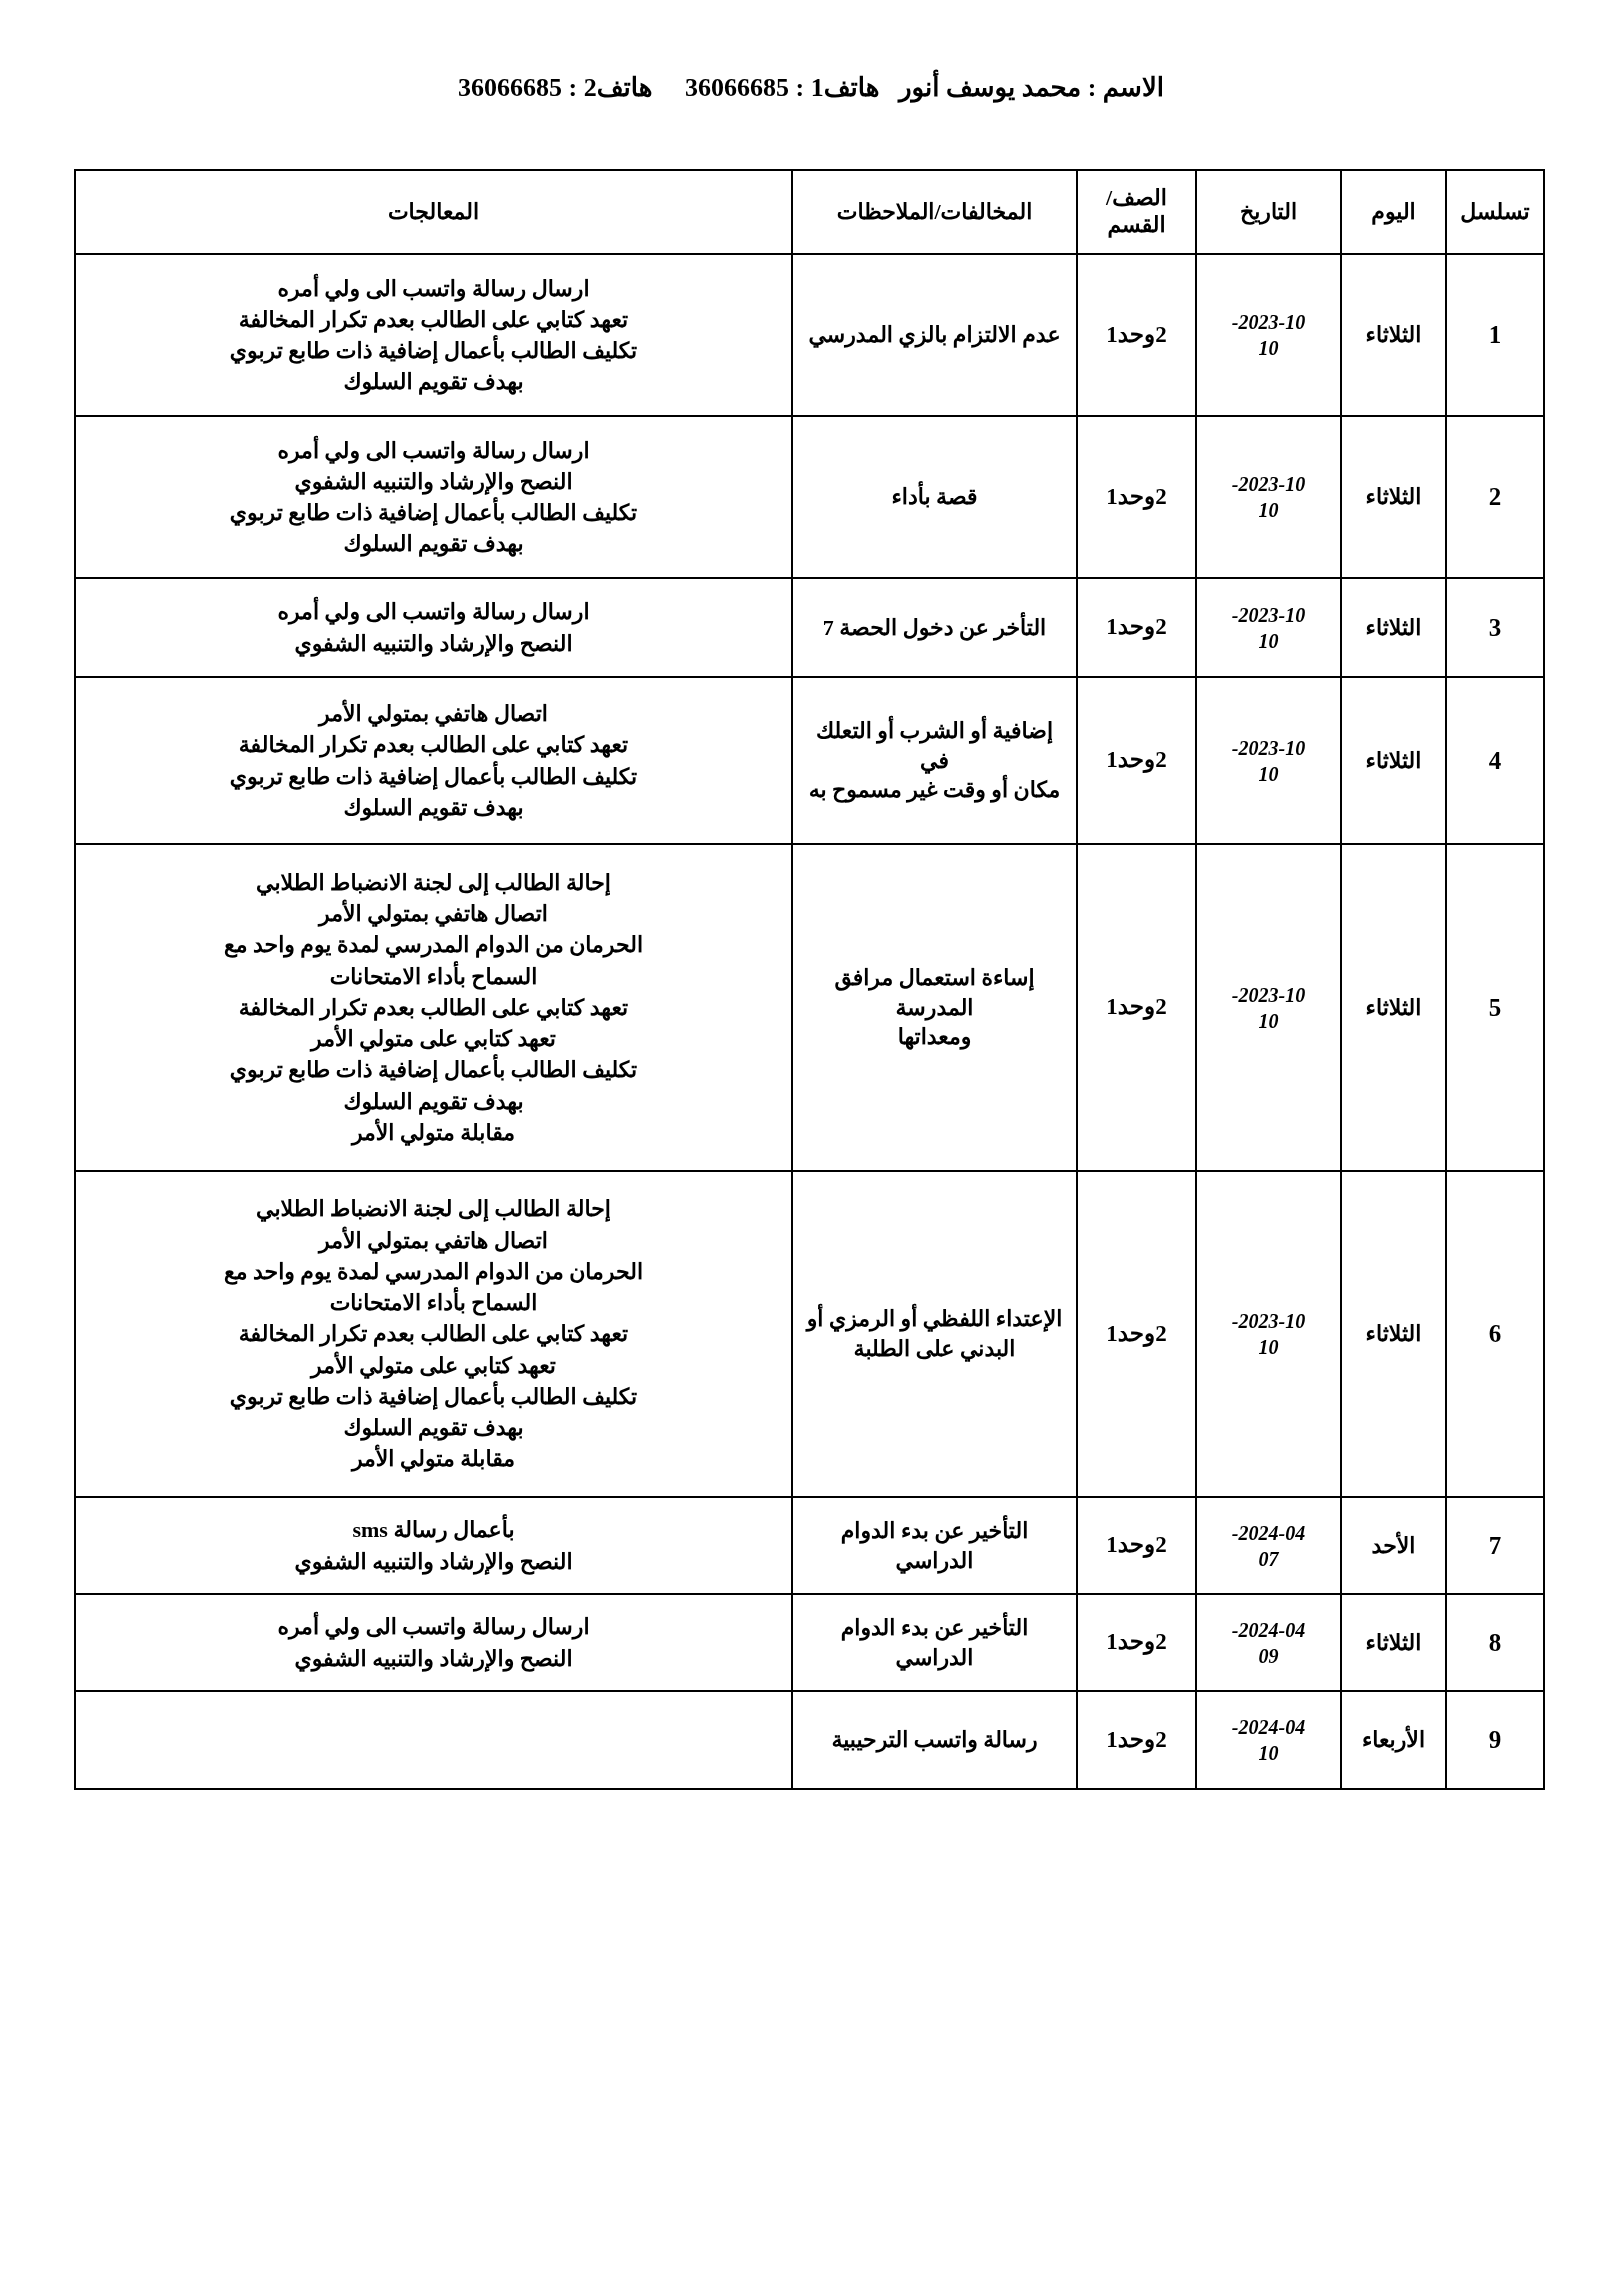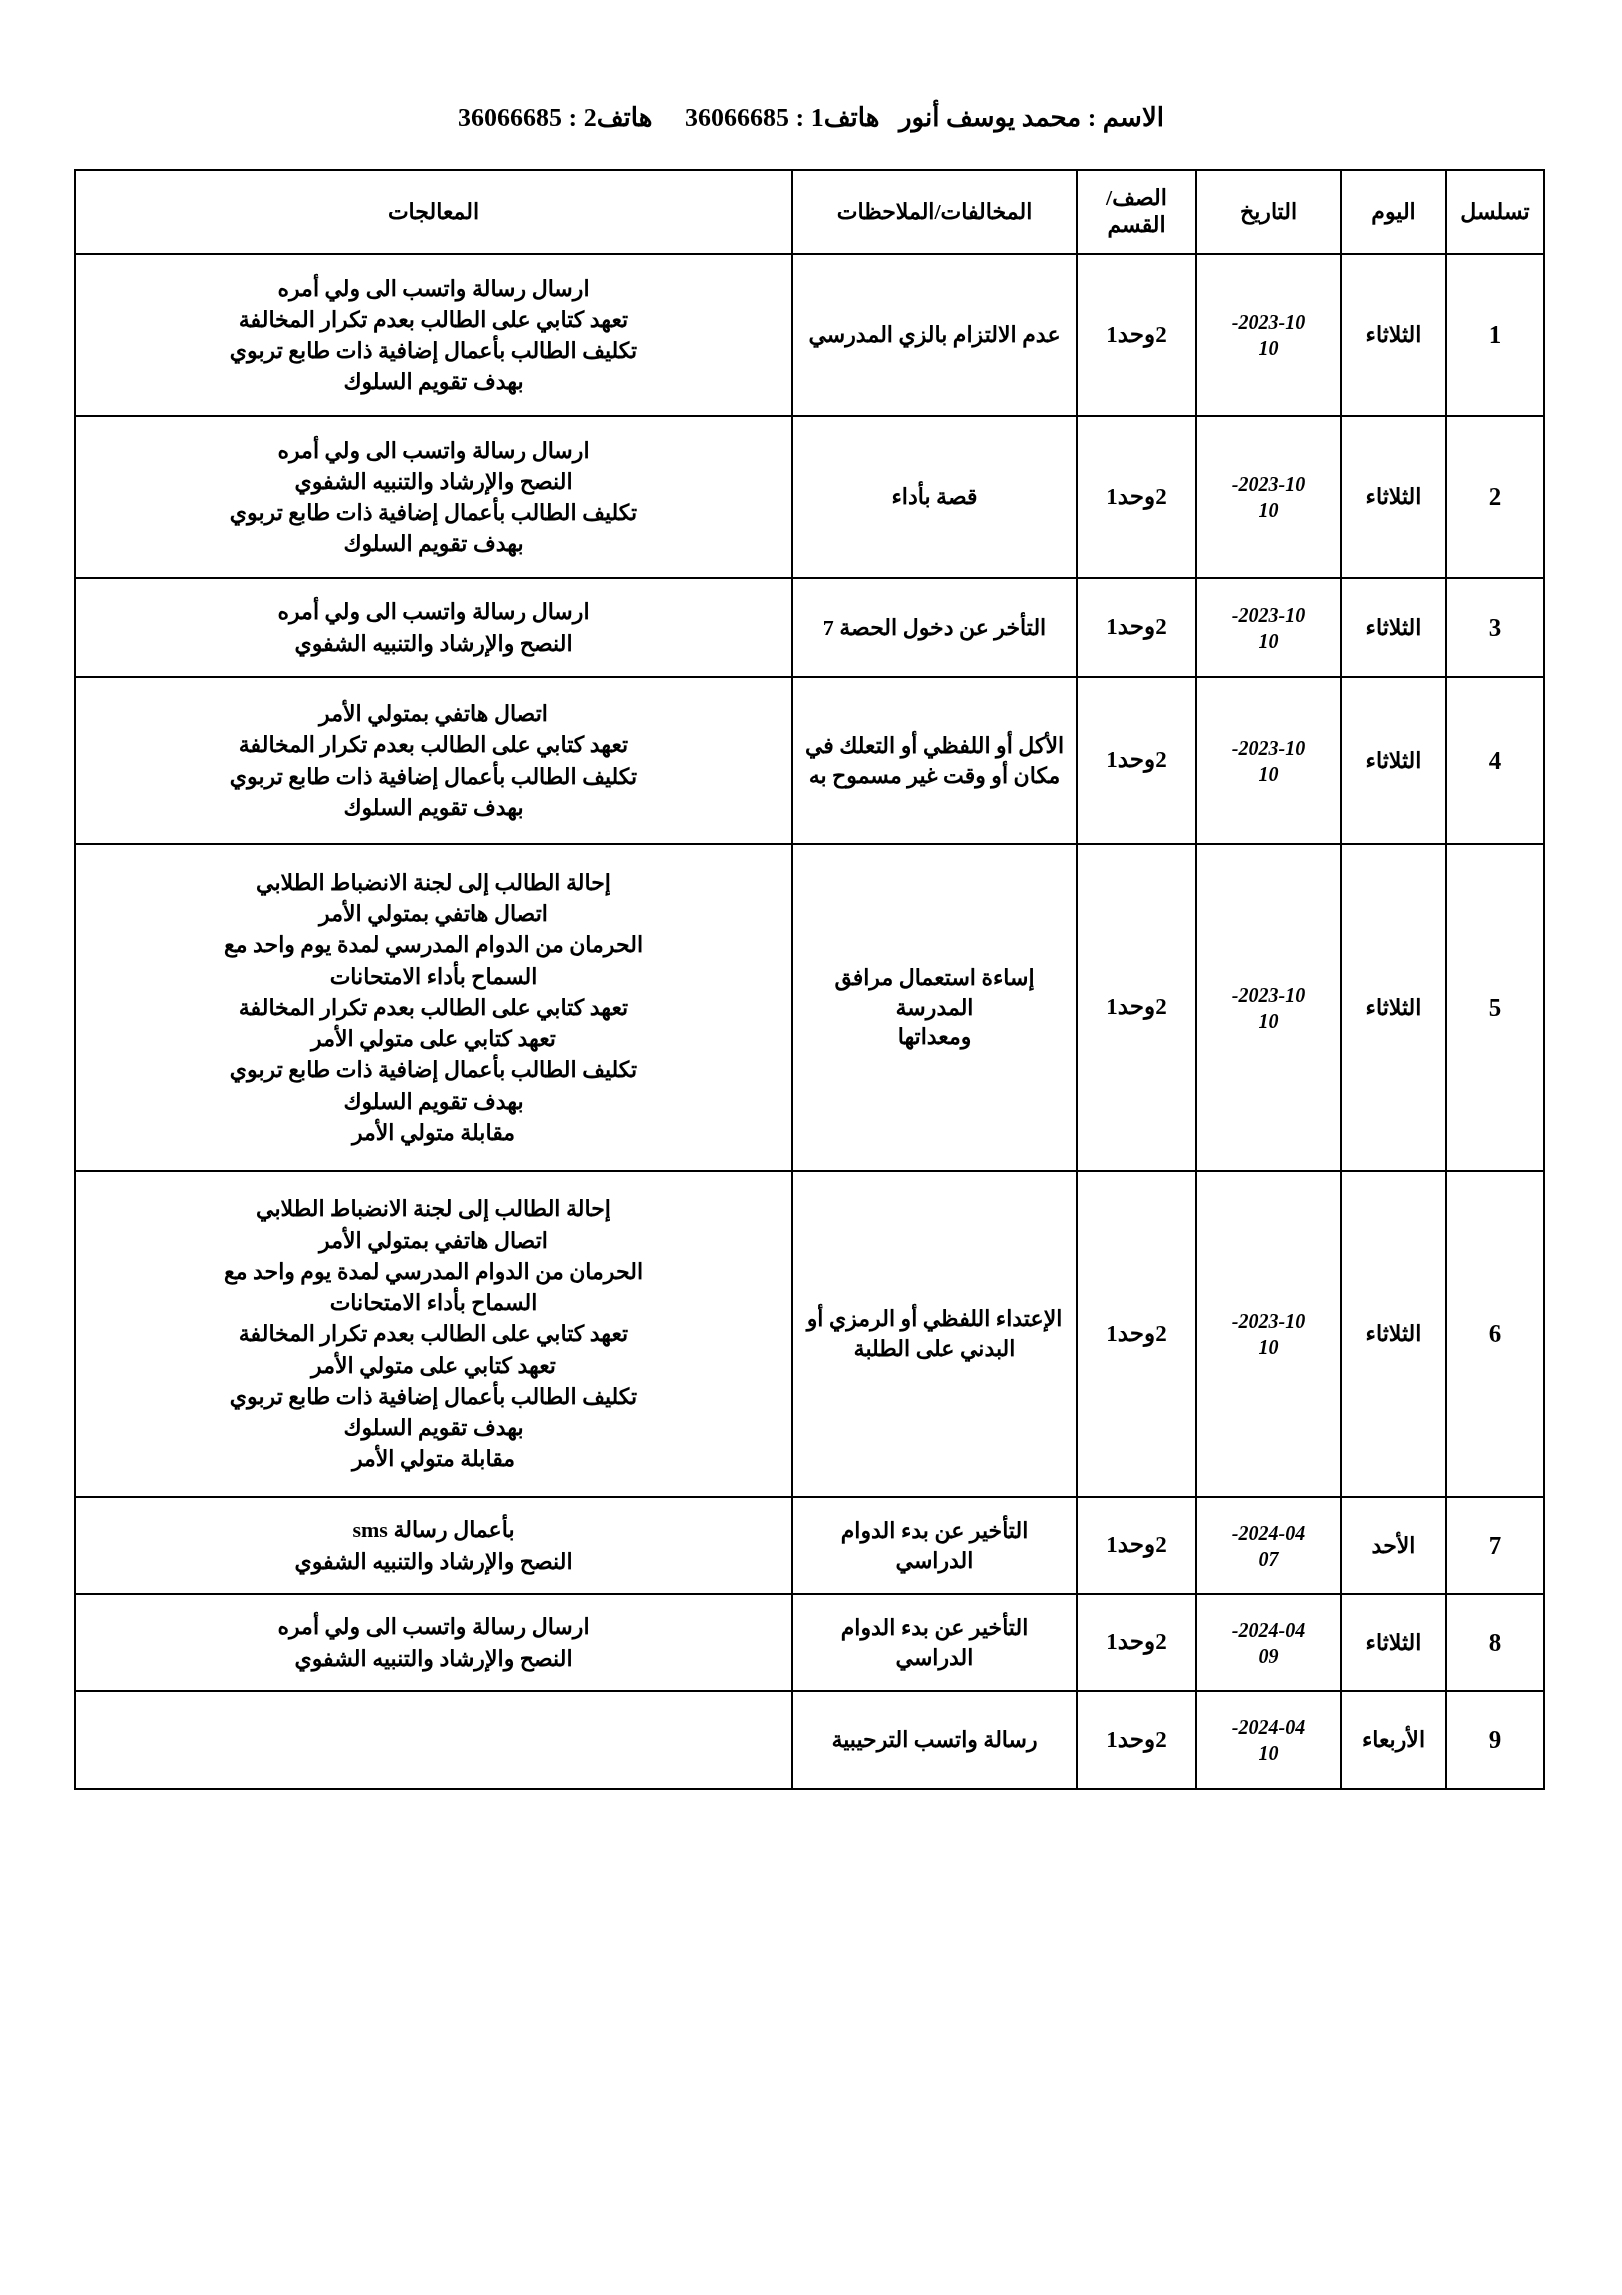--- a/index.html
+++ b/index.html
@@ -30,21 +30,20 @@
     right: 0;
     left: 0;
     text-align: center;
     font-weight: bold;
     font-size: 26px;
     line-height: 1.32;
   }
   .doc-header .hdr-line {
     display: block;
     white-space: pre;
-    margin-top: 30px;
   }
   .hdr-line-1 { letter-spacing: 0px; }
   .hdr-line-2 { margin-top: 3.9px; }
 
   
   .record-table {
     position: absolute;
     top: 169px;
     right: 77px;
     width: 1469px;
@@ -191,21 +190,21 @@
             <span class="tline">ارسال رسالة واتسب الى ولي أمره</span>
             <span class="tline">النصح والإرشاد والتنبيه الشفوي</span>
           </td>
         </tr>
         <tr class="row-h4">
           <td class="cell-seq">4</td>
           <td class="cell-day">الثلاثاء</td>
           <td class="cell-date"><span>2023-10-</span><br><span>10</span></td>
           <td class="cell-class">2وحد1</td>
           <td class="cell-viol">
-            <span class="vline">الأكل أو اللفظي أو التعلك في</span>
+            <span class="vline">إضافية أو الشرب أو التعلك في</span>
             <span class="vline">مكان أو وقت غير مسموح به</span>
           </td>
           <td class="cell-treat">
             <span class="tline">اتصال هاتفي بمتولي الأمر</span>
             <span class="tline">تعهد كتابي على الطالب بعدم تكرار المخالفة</span>
             <span class="tline">تكليف الطالب بأعمال إضافية ذات طابع تربوي</span>
             <span class="tline">بهدف تقويم السلوك</span>
           </td>
         </tr>
         <tr class="row-h5">

